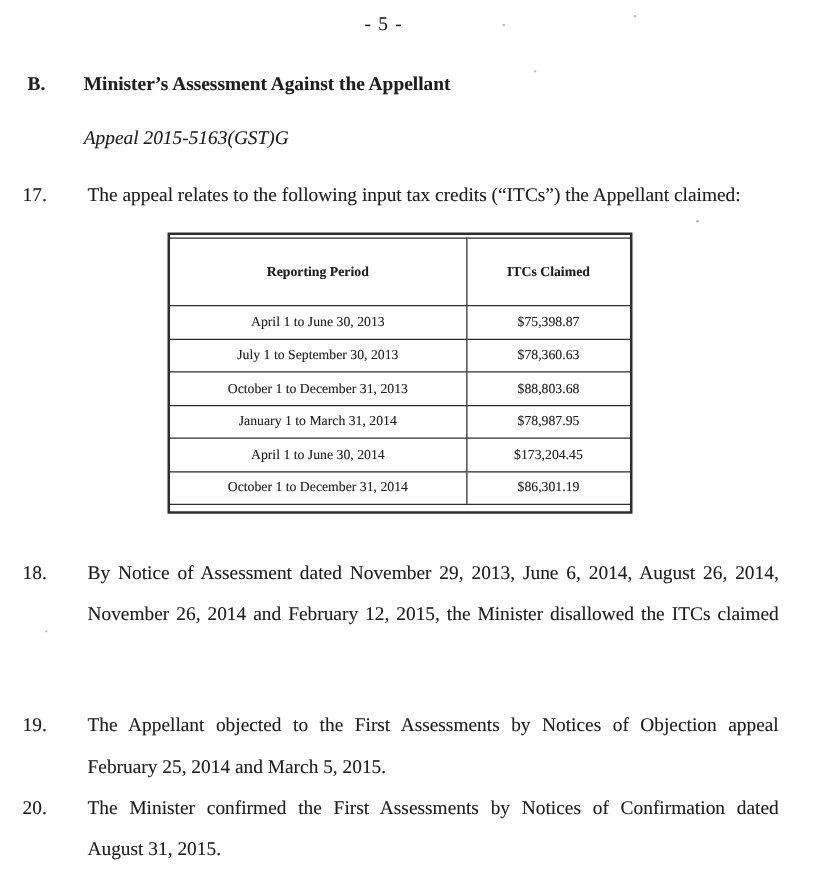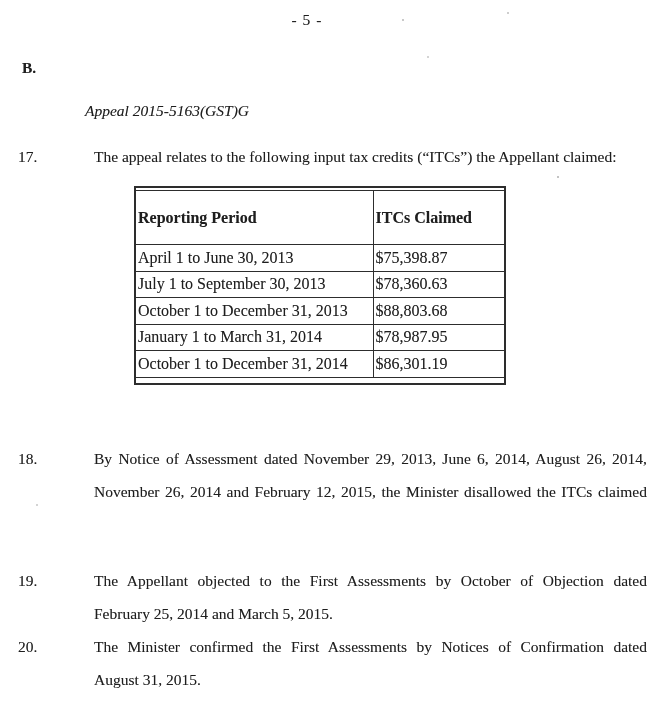--- a/index.html
+++ b/index.html
@@ -30,64 +30,64 @@
   .heading { position: absolute; top: 58px; left: 0; height: 20px; width: 650px; font-weight: bold; line-height: 20px; }
   .sec-letter { position: absolute; left: 22px; top: 0; }
   .sec-title  { position: absolute; left: 67px; top: 0; white-space: nowrap; }
 
   .subtitle {
     position: absolute;
     top: 101px; left: 67px;
     font-style: italic;
     line-height: 20px;
     white-space: nowrap;
-    margin-left: 18px;
   }
 
   .para { position: absolute; left: 0; width: 582px; }
   .pnum { position: absolute; left: 18px; top: 0; line-height: 32.6px; }
-  .pbody { margin-left: 94px; width: 553px; }
+  .pbody { margin-left: 70px; width: 553px; }
   .pline { line-height: 32.6px; }
   .jline { text-align: justify; text-align-last: justify; }
   .lline { text-align: left; }
 
   .table-wrap {
     position: absolute;
     top: 186px; left: 134px;
     width: 372px;
     border: 2px solid #2d2d2d;
     padding: 2px 0 5px 0;
     background: #ffffff;
   }
   .table-wrap table { width: 100%; border-collapse: collapse; }
   .table-wrap th, .table-wrap td {
     border: 1.5px solid #2d2d2d;
-    text-align: left;
+    text-align: center;
     vertical-align: middle;
-    font-size: 16px;
+    font-size: 11px;
     padding: 0 2px;
   }
   .table-wrap th:first-child, .table-wrap td:first-child { border-left: none; }
   .table-wrap th:last-child,  .table-wrap td:last-child  { border-right: none; }
   .table-wrap th { height: 54px; font-weight: bold; }
   .table-wrap td { height: 26.5px; }
   .col-period { width: 237px; }
   .col-amount { width: 131px; }
 
   .speck { position: absolute; width: 2px; height: 2px; border-radius: 50%; background: #6f6f6f; }
 </style>
 </head>
 <body>
 
 <div class="page">
 
   <div class="page-number">- 5 -</div>
 
   <div class="heading">
     <span class="sec-letter">B.</span>
+    <span class="sec-title">Minister’s Assessment Against the Appellant</span>
   </div>
 
   <div class="subtitle">Appeal 2015-5163(GST)G</div>
 
   <div class="para" style="top:141px">
     <span class="pnum">17.</span>
     <div class="pbody">
       <div class="pline lline">The appeal relates to the following input tax credits (“ITCs”) the Appellant claimed:</div>
     </div>
   </div>
@@ -115,39 +115,43 @@
         </tr>
         <tr>
           <td>October 1 to December 31, 2013</td>
           <td>$88,803.68</td>
         </tr>
         <tr>
           <td>January 1 to March 31, 2014</td>
           <td>$78,987.95</td>
         </tr>
         <tr>
+          <td>April 1 to June 30, 2014</td>
+          <td>$173,204.45</td>
+        </tr>
+        <tr>
           <td>October 1 to December 31, 2014</td>
           <td>$86,301.19</td>
         </tr>
       </tbody>
     </table>
   </div>
 
   <div class="para" style="top:443px">
     <span class="pnum">18.</span>
     <div class="pbody">
       <div class="pline jline">By Notice of Assessment dated November 29, 2013, June 6, 2014, August 26, 2014,</div>
       <div class="pline jline">November 26, 2014 and February 12, 2015, the Minister disallowed the ITCs claimed</div>
     </div>
   </div>
 
   <div class="para" style="top:565px">
     <span class="pnum">19.</span>
     <div class="pbody">
-      <div class="pline jline">The Appellant objected to the First Assessments by October of Objection dated</div>
+      <div class="pline jline">The Appellant objected to the First Assessments by Notices of Objection appeal</div>
       <div class="pline lline">February 25, 2014 and March 5, 2015.</div>
     </div>
   </div>
 
   <div class="para" style="top:631px">
     <span class="pnum">20.</span>
     <div class="pbody">
       <div class="pline jline">The Minister confirmed the First Assessments by Notices of Confirmation dated</div>
       <div class="pline lline">August 31, 2015.</div>
     </div>

